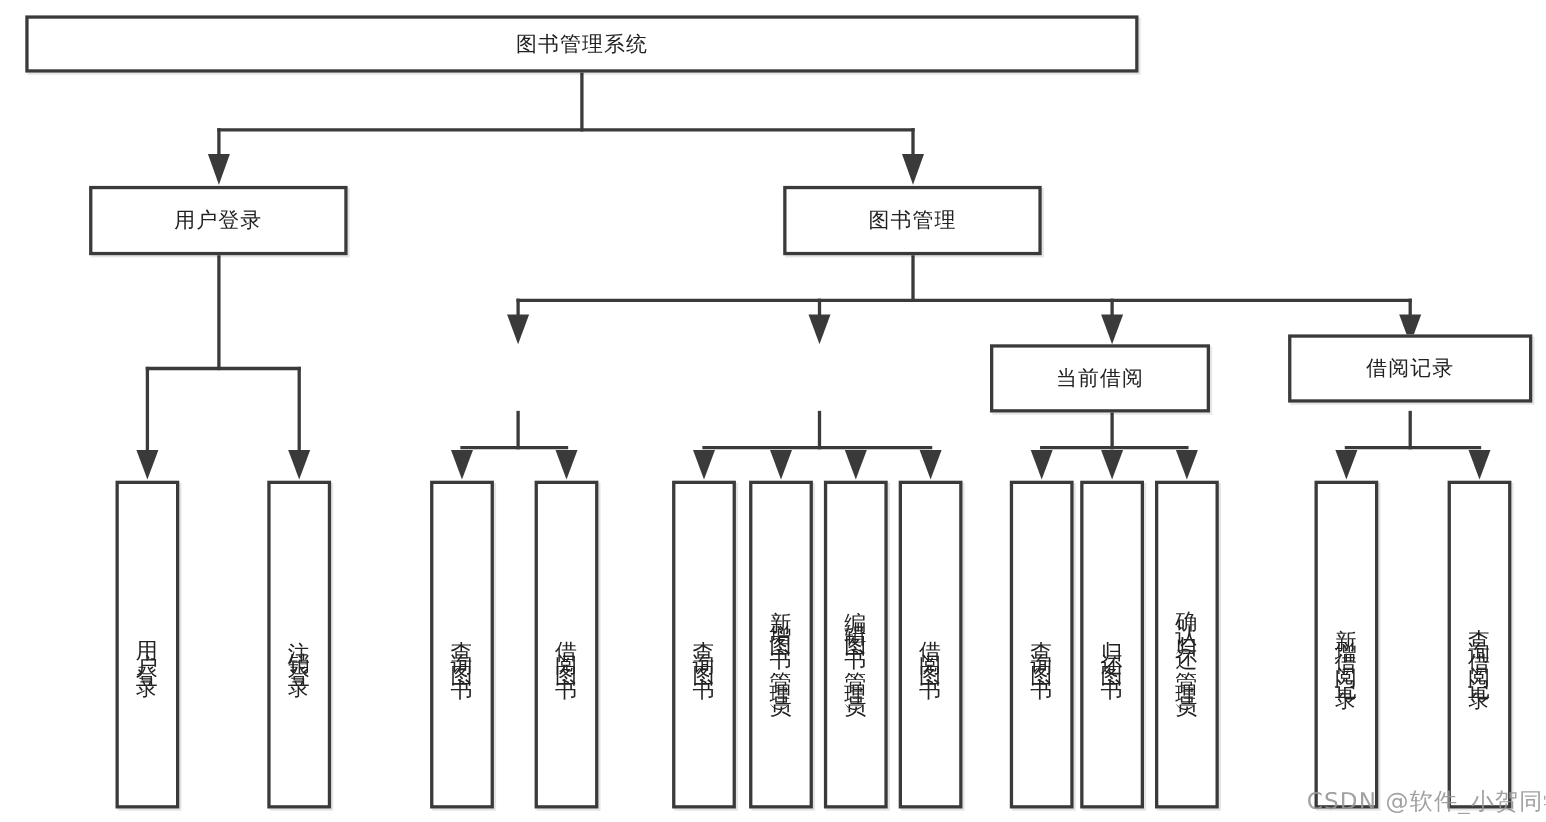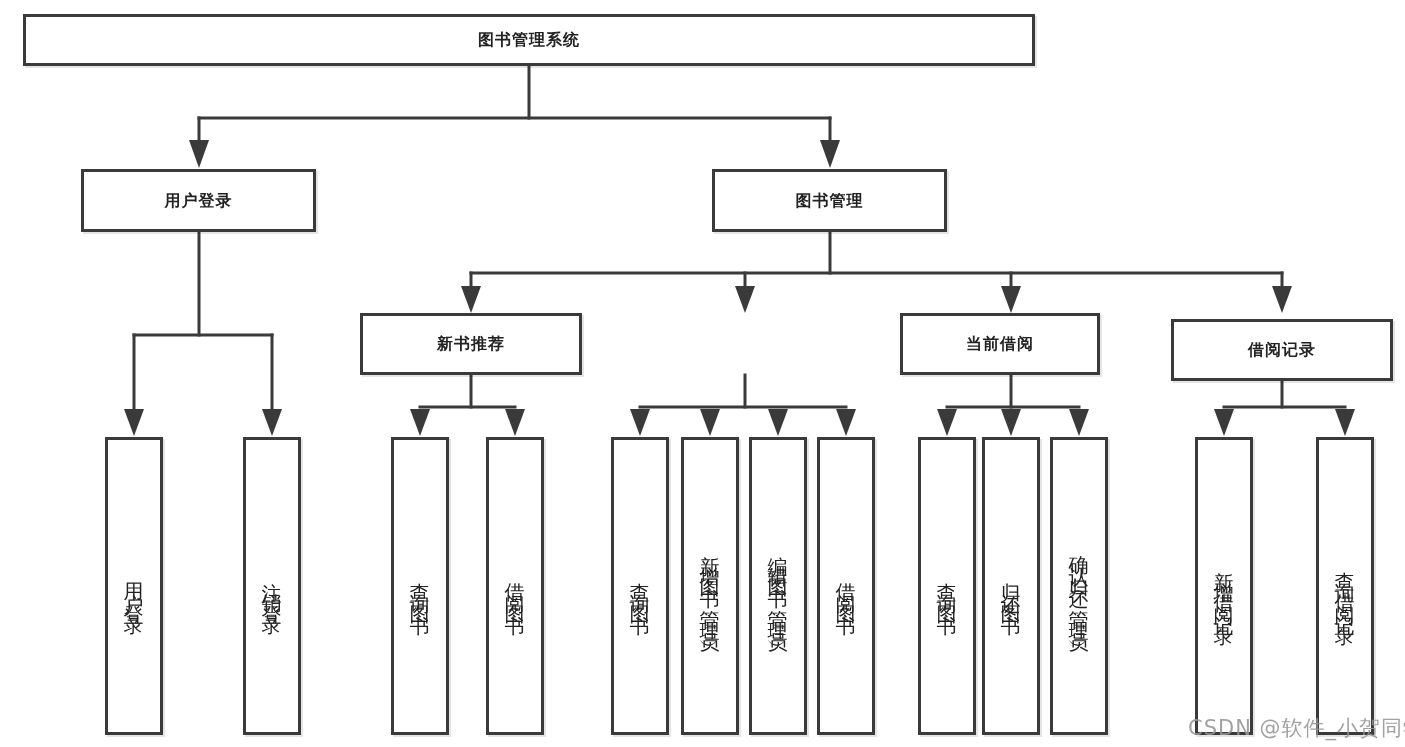--- a/index.html
+++ b/index.html
@@ -23,37 +23,37 @@
   .node{
     position:absolute;
     box-sizing:border-box;
     background:var(--box-fill);
     border:3px solid var(--line);
     color:var(--text);
     display:flex;align-items:center;justify-content:center;
     text-align:center;
     box-shadow:2px 2px 0 rgba(0,0,0,0.10);
   }
-  .h{font-size:16px;letter-spacing:1px;line-height:1;font-weight:bold;}
+  .h{font-size:19px;letter-spacing:1px;line-height:1;}
   .v{
     writing-mode:vertical-rl;
     text-orientation:mixed;
     font-size:20px;
     letter-spacing:11px;
     line-height:1;
     padding-top:6px;
   }
   
   .n-root{left:23px;top:14px;width:1012px;height:52px;}
   .n-user-login{left:81px;top:169px;width:235px;height:63px;}
   .n-book-mgmt{left:712px;top:169px;width:235px;height:63px;}
   .n-l3-a{left:360px;top:313px;width:222px;height:62px;}
   .n-l3-b{left:634px;top:313px;width:222px;height:62px;}
   .n-l3-c{left:900px;top:313px;width:200px;height:62px;}
-  .n-l3-d{left:1171px;top:319px;width:222px;height:62px;}
+  .n-l3-d{left:1171px;top:304px;width:222px;height:62px;}
   .leaf{top:437px;width:58px;height:298px;}
   .lf-a1{left:105px;}  .lf-a2{left:243px;}
   .lf-b1{left:391px;}  .lf-b2{left:486px;}
   .lf-c1{left:611px;}  .lf-c2{left:681px;}  .lf-c3{left:749px;}  .lf-c4{left:817px;}
   .lf-d1{left:918px;}  .lf-d2{left:982px;}  .lf-d3{left:1050px;}
   .lf-e1{left:1195px;} .lf-e2{left:1316px;}
   .watermark{
     position:absolute;left:1188px;top:714px;
     font-size:21px;color:var(--watermark);
     letter-spacing:1px;white-space:nowrap;z-index:5;
@@ -128,21 +128,20 @@
       <polygon points="1214,409 1234,409 1224,436"></polygon>
       <polygon points="1335,409 1355,409 1345,436"></polygon>
     </g>
   </svg>
 
   <div class="node h n-root">图书管理系统</div>
 
   <div class="node h n-user-login">用户登录</div>
   <div class="node h n-book-mgmt">图书管理</div>
 
-  <div class="node h n-l3-a">新书推荐</div>
   <div class="node h n-l3-c">当前借阅</div>
   <div class="node h n-l3-d">借阅记录</div>
 
   <div class="node v leaf lf-a1">用户登录</div>
   <div class="node v leaf lf-a2">注销登录</div>
 
   <div class="node v leaf lf-b1">查询图书</div>
   <div class="node v leaf lf-b2">借阅图书</div>
 
   <div class="node v leaf lf-c1">查询图书</div>

